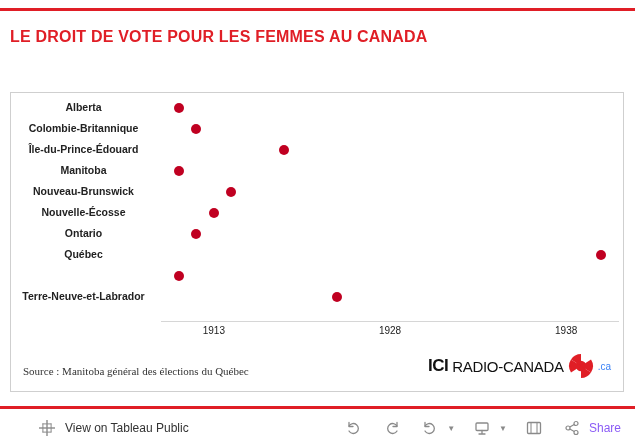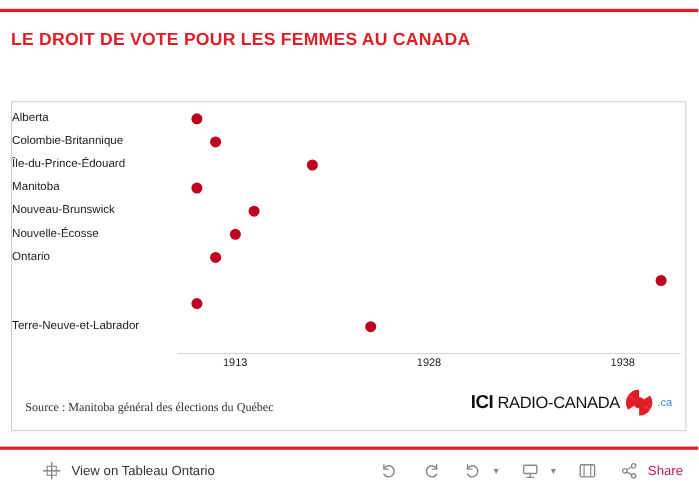--- a/index.html
+++ b/index.html
@@ -52,23 +52,23 @@
   }
   .row {
     position: relative;
     height: 21px;
     line-height: 21px;
   }
   .row-label {
     position: absolute;
     left: 0;
     width: 145px;
-    text-align: left;
+    text-align: center;
     font-size: 10.5px;
-    font-weight: normal;
+    font-weight: bold;
     color: #222222;
     white-space: nowrap;
   }
   .row-track {
     position: absolute;
     left: 150px;
     right: 4px;
     top: 0;
     height: 21px;
   }
@@ -177,21 +177,21 @@
     display: flex;
     align-items: center;
     justify-content: center;
     color: #8a8a8a;
   }
   .tb-share {
     display: flex;
     align-items: center;
     gap: 6px;
     font-size: 12px;
-    color: #be185d;
+    color: #8b5cf6;
   }
   .caret {
     font-size: 8px;
     color: #8a8a8a;
     margin-left: -10px;
   }
 </style>
 </head>
 <body>
 
@@ -239,20 +239,21 @@
             <div class="dot" title="Nouvelle-Écosse 1918" style="left: 11.5385%; background: rgb(192, 0, 33);"></div>
           </div>
         </div>
         <div class="row">
           <div class="row-label">Ontario</div>
           <div class="row-track">
             <div class="dot" title="Ontario 1917" style="left: 7.69231%; background: rgb(192, 0, 33);"></div>
           </div>
         </div>
         <div class="row">
+          <div class="row-label">Québec</div>
           <div class="row-track">
             <div class="dot" title="Québec 1940" style="left: 96.1538%; background: rgb(192, 0, 33);"></div>
           </div>
         </div>
         <div class="row">
           <div class="row-track">
             <div class="dot" title="Saskatchewan 1916" style="left: 3.84615%; background: rgb(192, 0, 33);"></div>
           </div>
         </div>
         <div class="row">
@@ -297,21 +298,21 @@
     <span class="tb-icon">
       <svg width="16" height="16" viewBox="0 0 16 16" fill="#8a8a8a">
         <rect x="7.3" y="0" width="1.4" height="16"></rect>
         <rect x="0" y="7.3" width="16" height="1.4"></rect>
         <rect x="3.4" y="3.4" width="1" height="9"></rect>
         <rect x="11.6" y="3.4" width="1" height="9"></rect>
         <rect x="3.4" y="3.4" width="9" height="1"></rect>
         <rect x="3.4" y="11.6" width="9" height="1"></rect>
       </svg>
     </span>
-    <span class="tb-view-label">View on Tableau Ontario</span>
+    <span class="tb-view-label">View on Tableau Public</span>
   </div>
   <div class="tb-right">
     <span class="tb-icon">
       <svg width="18" height="18" viewBox="0 0 18 18" fill="none" stroke="#8a8a8a" stroke-width="1.3">
         <path d="M4 7 A5 5 0 1 1 4 12" stroke-linecap="round"></path>
         <path d="M4 3.5 L4 7.5 L8 7.5" stroke-linecap="round" stroke-linejoin="round"></path>
       </svg>
     </span>
     <span class="tb-icon">
       <svg width="18" height="18" viewBox="0 0 18 18" fill="none" stroke="#8a8a8a" stroke-width="1.3">

